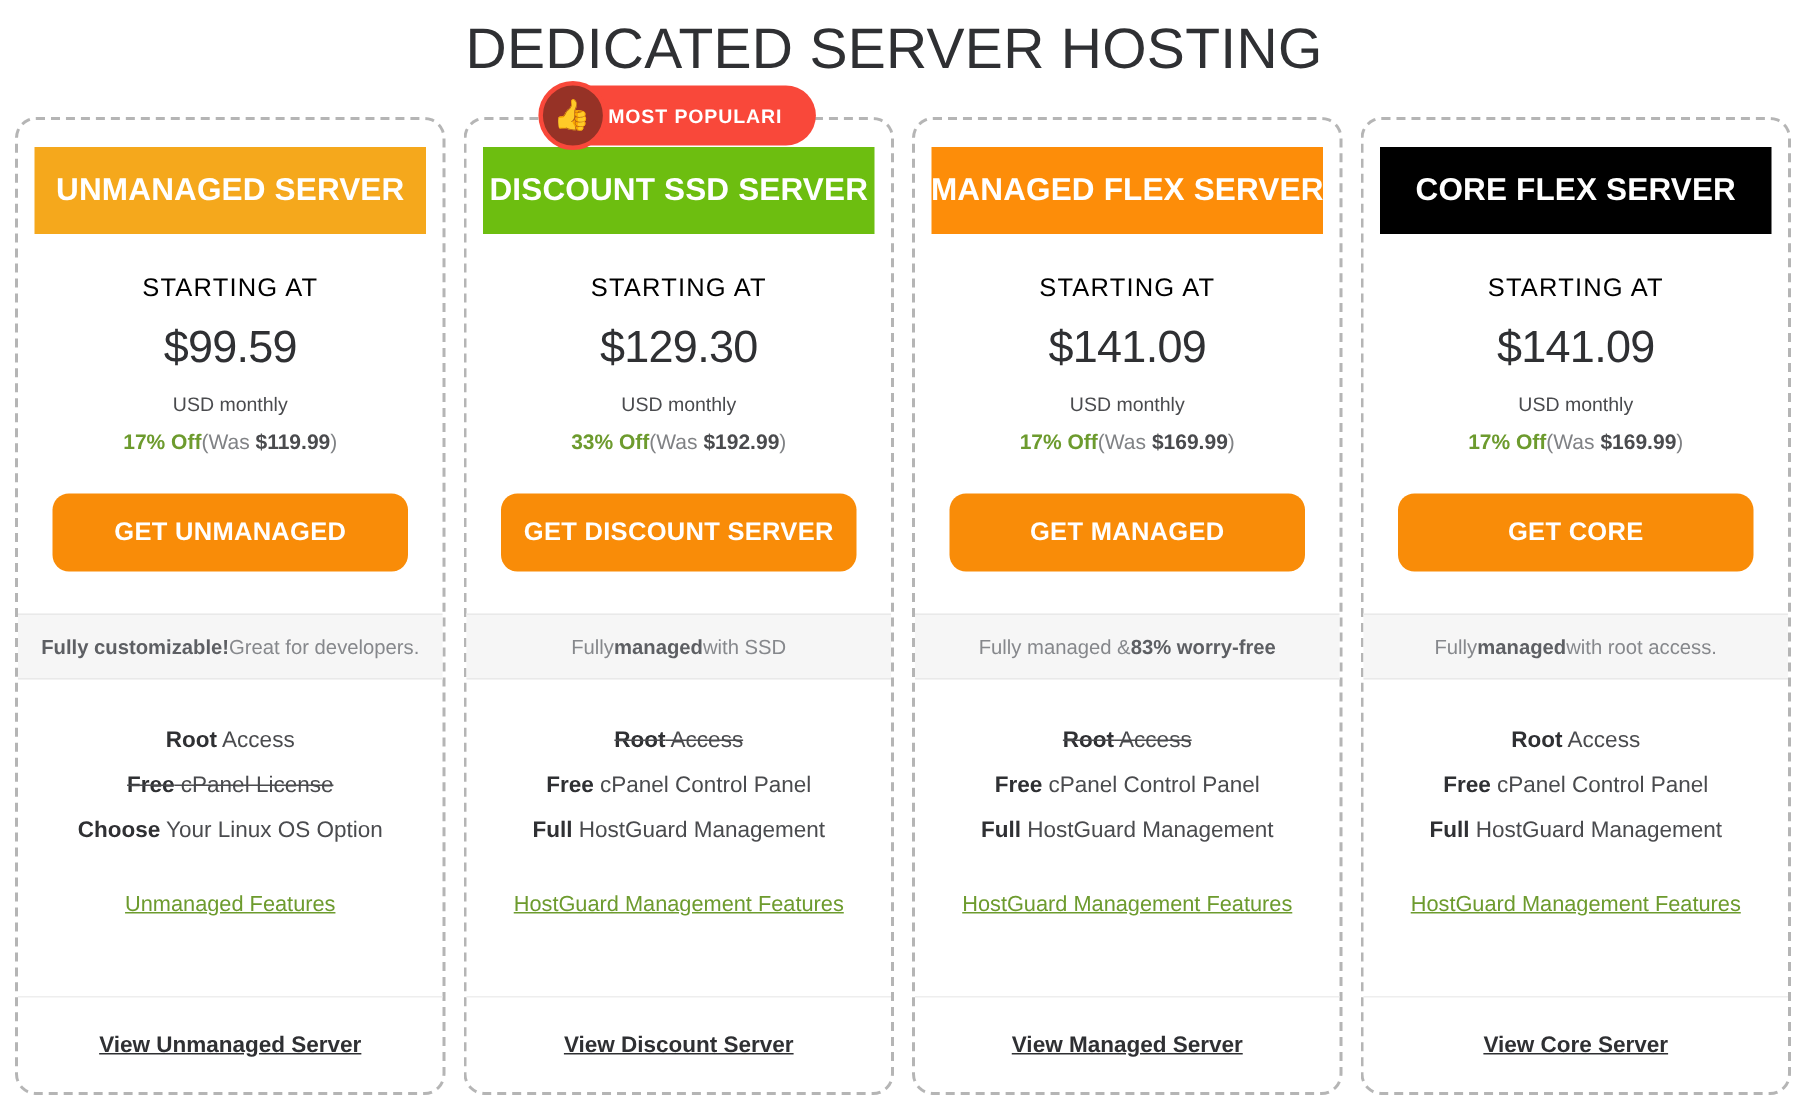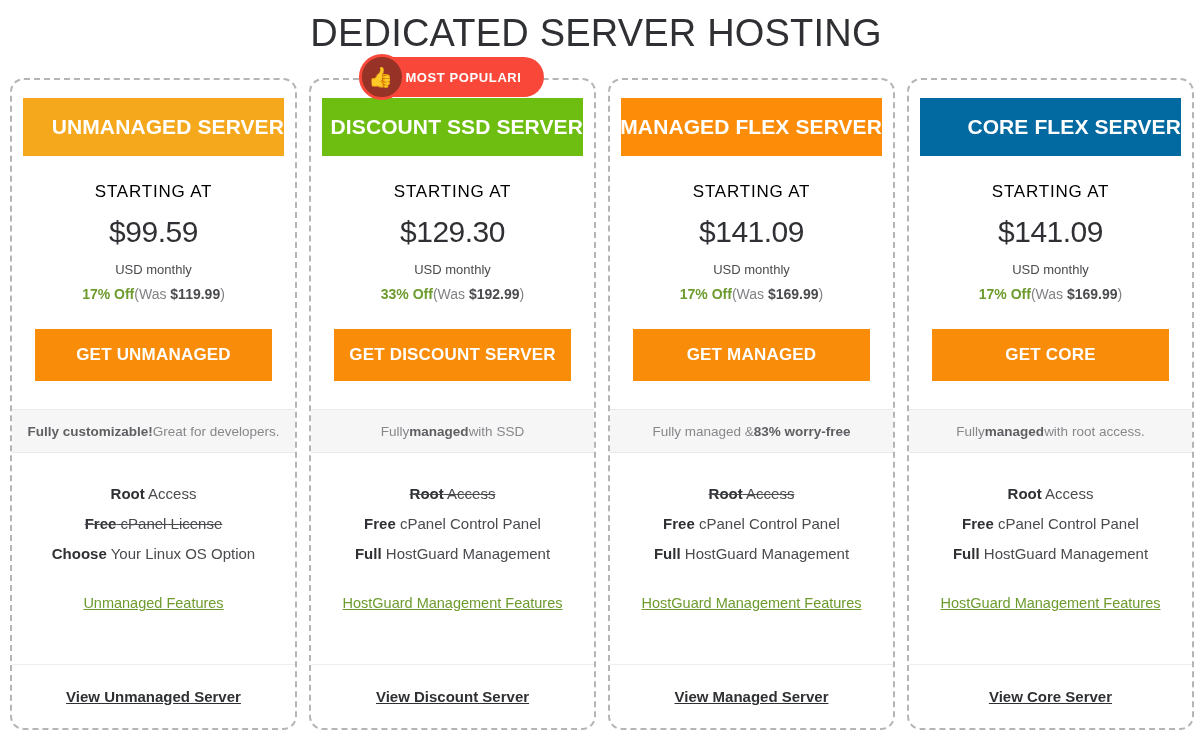--- a/index.html
+++ b/index.html
@@ -43,21 +43,21 @@
     background: #ffffff;
     padding: 10px 0 0 0;
     display: flex;
     flex-direction: column;
   }
   .card-header {
     margin: 8px 11px 0 11px;
     height: 58px;
     display: flex;
     align-items: center;
-    justify-content: flex-end;
+    justify-content: center;
     color: #ffffff;
     font-size: 21px;
     font-weight: bold;
     letter-spacing: 0.1px;
     white-space: nowrap;
   }
   .badge {
     position: absolute;
     top: -23px;
     left: 50%;
@@ -128,21 +128,21 @@
   .was-amount { color: #4a4b4e; font-weight: bold; }
   .cta-wrap {
     padding: 27px 23px 0 23px;
   }
   .cta-button {
     display: block;
     width: 100%;
     height: 52px;
     background: #f98c08;
     border: none;
-    border-radius: 0;
+    border-radius: 11px;
     color: #ffffff;
     font-family: "Liberation Sans", sans-serif;
     font-size: 17px;
     font-weight: bold;
     letter-spacing: 0.2px;
     cursor: pointer;
     white-space: nowrap;
   }
   .tagline {
     margin-top: 28px;
@@ -317,21 +317,21 @@
       <b>Full</b><span> HostGuard Management</span>
     </div>
       <a class="features-link">HostGuard Management Features</a>
     </div>
     <div class="card-footer">
       <a class="view-link">View Managed Server</a>
     </div>
       </div>
       <div class="card">
 
-    <div class="card-header" style="background:#0369a1">
+    <div class="card-header" style="background:#000000">
       <span>CORE FLEX SERVER</span>
     </div>
     <div class="price-block">
       <div class="starting-at">STARTING AT</div>
       <div class="price">$141.09</div>
       <div class="period">USD monthly</div>
       <div class="discount-line">
         <span class="discount-pct">17% Off</span><span class="was-price">(Was </span><span class="was-amount">$169.99</span><span class="was-price">)</span>
       </div>
     </div>

